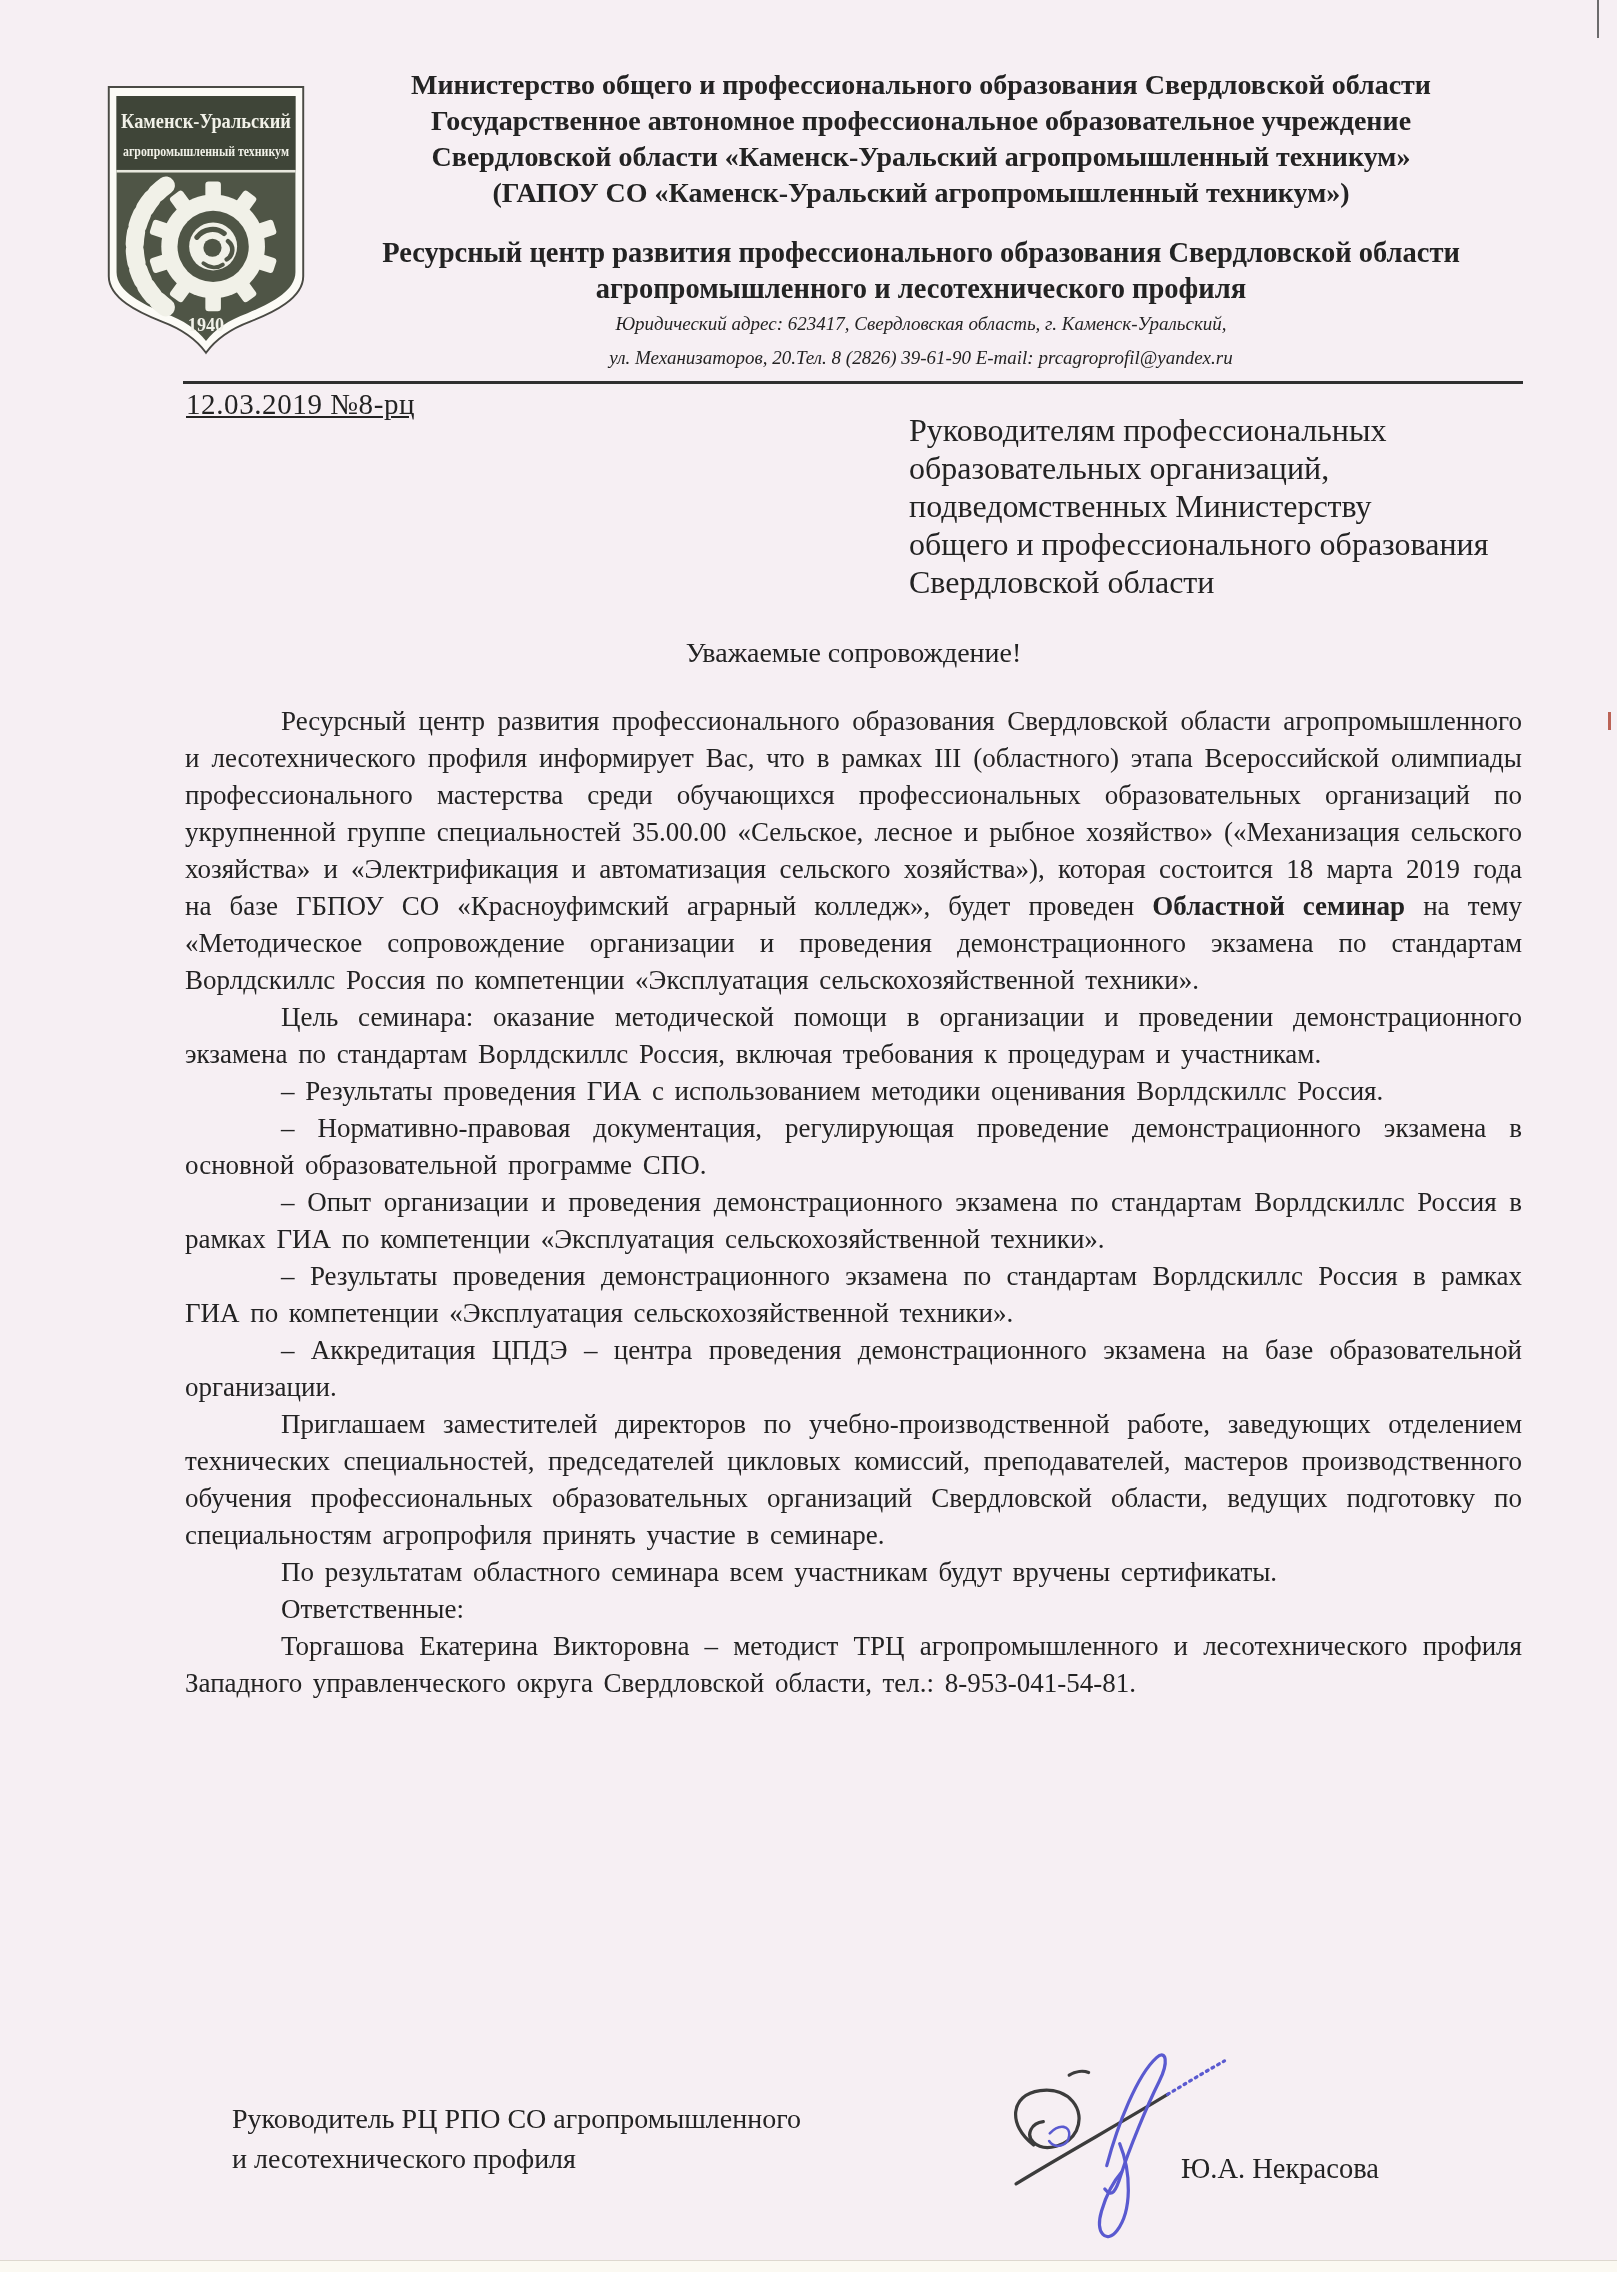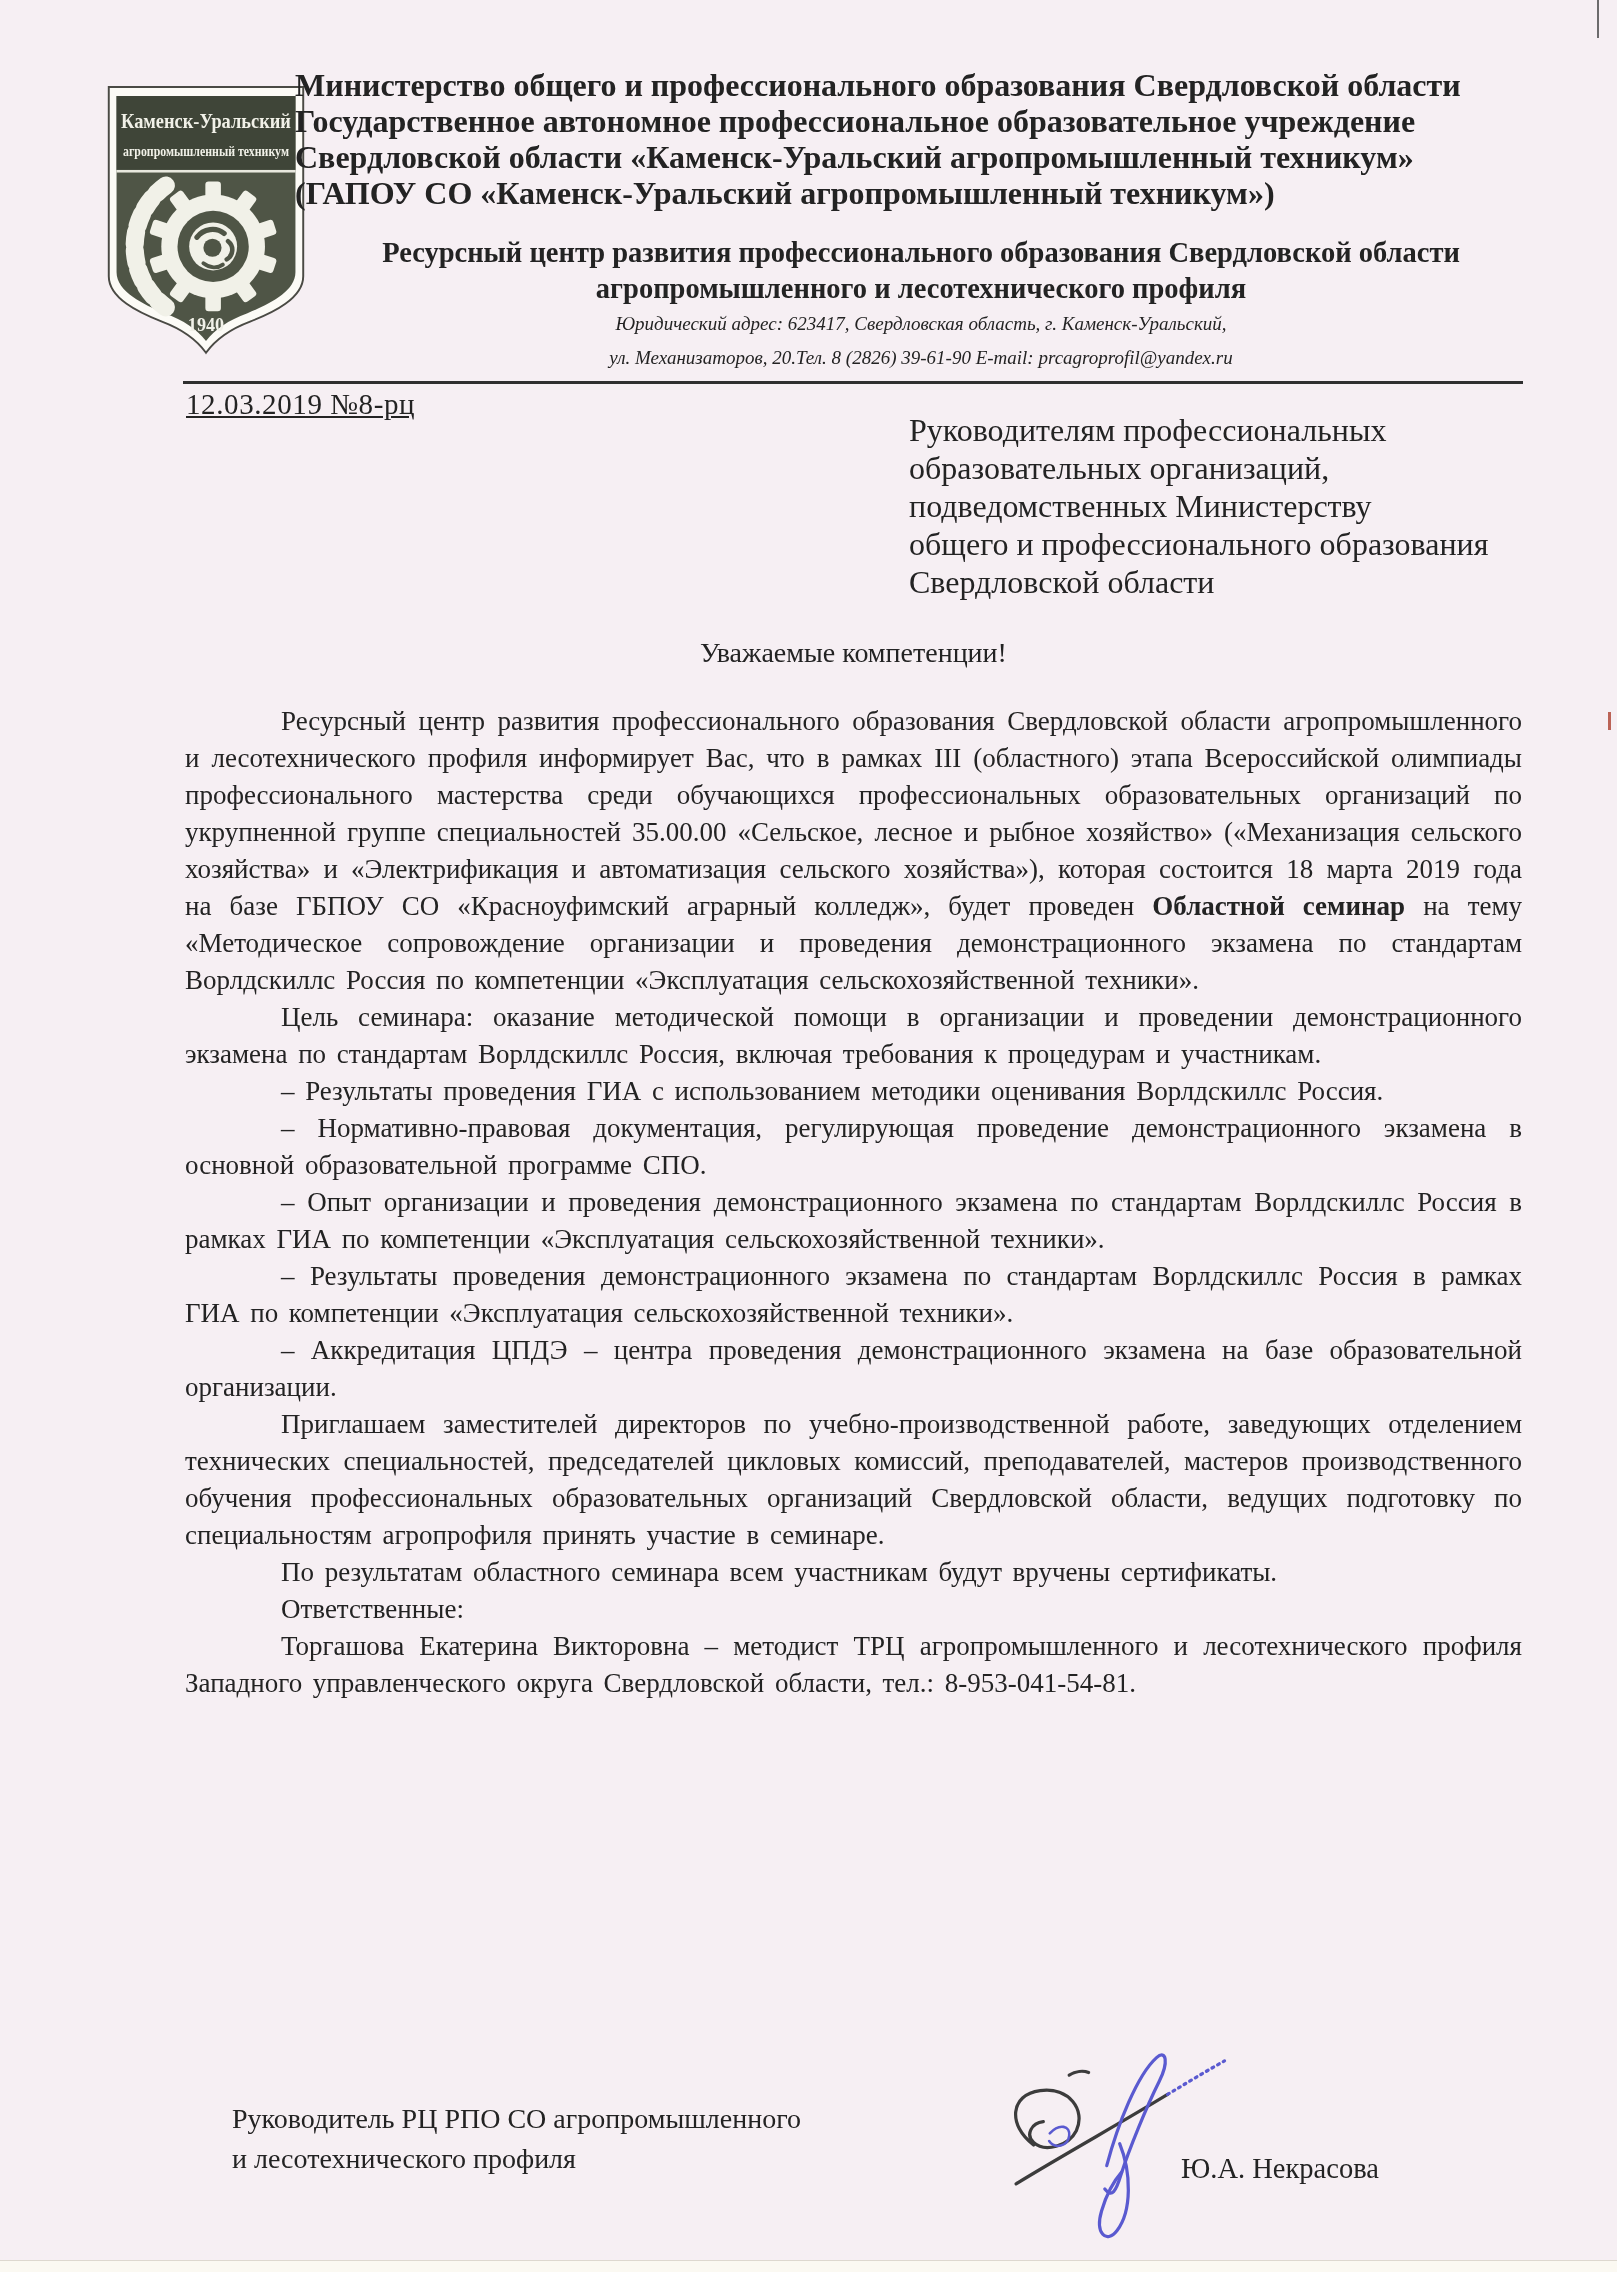--- a/index.html
+++ b/index.html
@@ -15,23 +15,23 @@
   body{
     width:1618px;height:2273px;position:relative;
     background:var(--page_bg);
     font-family:"Liberation Serif","DejaVu Serif",serif;
     color:var(--ink);
     overflow:hidden;
   }
   .abs{position:absolute;}
   
   .lh-org{
-    left:295px;top:67px;width:1232px;
-    text-align:left;font-weight:bold;
-    font-size:32px;line-height:36px;
+    left:305px;top:67px;width:1232px;
+    text-align:center;font-weight:bold;
+    font-size:28px;line-height:36px;
   }
   .lh-center{
     left:305px;top:235px;width:1232px;
     text-align:center;font-weight:bold;
     font-size:28.5px;line-height:36px;
   }
   .lh-addr{
     left:305px;top:307px;width:1232px;
     text-align:center;font-style:italic;
     font-size:19px;line-height:34px;
@@ -143,21 +143,21 @@
 <div class="abs ref">12.03.2019 №8-рц</div>
 
 <div class="abs addressee">
   <div>Руководителям профессиональных</div>
   <div>образовательных организаций,</div>
   <div>подведомственных Министерству</div>
   <div>общего и профессионального образования</div>
   <div>Свердловской области</div>
 </div>
 
-<div class="abs salutation">Уважаемые компетенции!</div>
+<div class="abs salutation">Уважаемые сопровождение!</div>
 
 <div class="abs body-text">
   <p><span>Ресурсный центр развития профессионального образования Свердловской области агропромышленного и лесотехнического профиля информирует Вас, что в рамках III (областного) этапа Всероссийской олимпиады профессионального мастерства среди обучающихся профессиональных образовательных организаций по укрупненной группе специальностей 35.00.00 «Сельское, лесное и рыбное хозяйство» («Механизация сельского хозяйства» и «Электрификация и автоматизация сельского хозяйства»), которая состоится 18 марта 2019 года на базе ГБПОУ СО «Красноуфимский аграрный колледж», будет проведен </span><strong>Областной семинар</strong><span> на тему «Методическое сопровождение организации и проведения демонстрационного экзамена по стандартам Ворлдскиллс Россия по компетенции «Эксплуатация сельскохозяйственной техники».</span></p>
   <p>Цель семинара: оказание методической помощи в организации и проведении демонстрационного экзамена по стандартам Ворлдскиллс Россия, включая требования к процедурам и участникам.</p>
   <p>–  Результаты проведения ГИА с использованием методики оценивания Ворлдскиллс Россия.</p>
   <p>–  Нормативно-правовая документация, регулирующая проведение демонстрационного экзамена в основной образовательной программе СПО.</p>
   <p>–  Опыт организации и проведения демонстрационного экзамена по стандартам Ворлдскиллс Россия в рамках ГИА по компетенции «Эксплуатация сельскохозяйственной техники».</p>
   <p>–  Результаты проведения демонстрационного экзамена по стандартам Ворлдскиллс Россия в рамках ГИА по компетенции «Эксплуатация сельскохозяйственной техники».</p>
   <p>–  Аккредитация ЦПДЭ – центра проведения демонстрационного экзамена на базе образовательной организации.</p>
   <p>Приглашаем заместителей директоров по учебно-производственной работе, заведующих отделением технических специальностей, председателей цикловых комиссий, преподавателей, мастеров производственного обучения профессиональных образовательных организаций Свердловской области, ведущих подготовку по специальностям агропрофиля принять участие в семинаре.</p>

